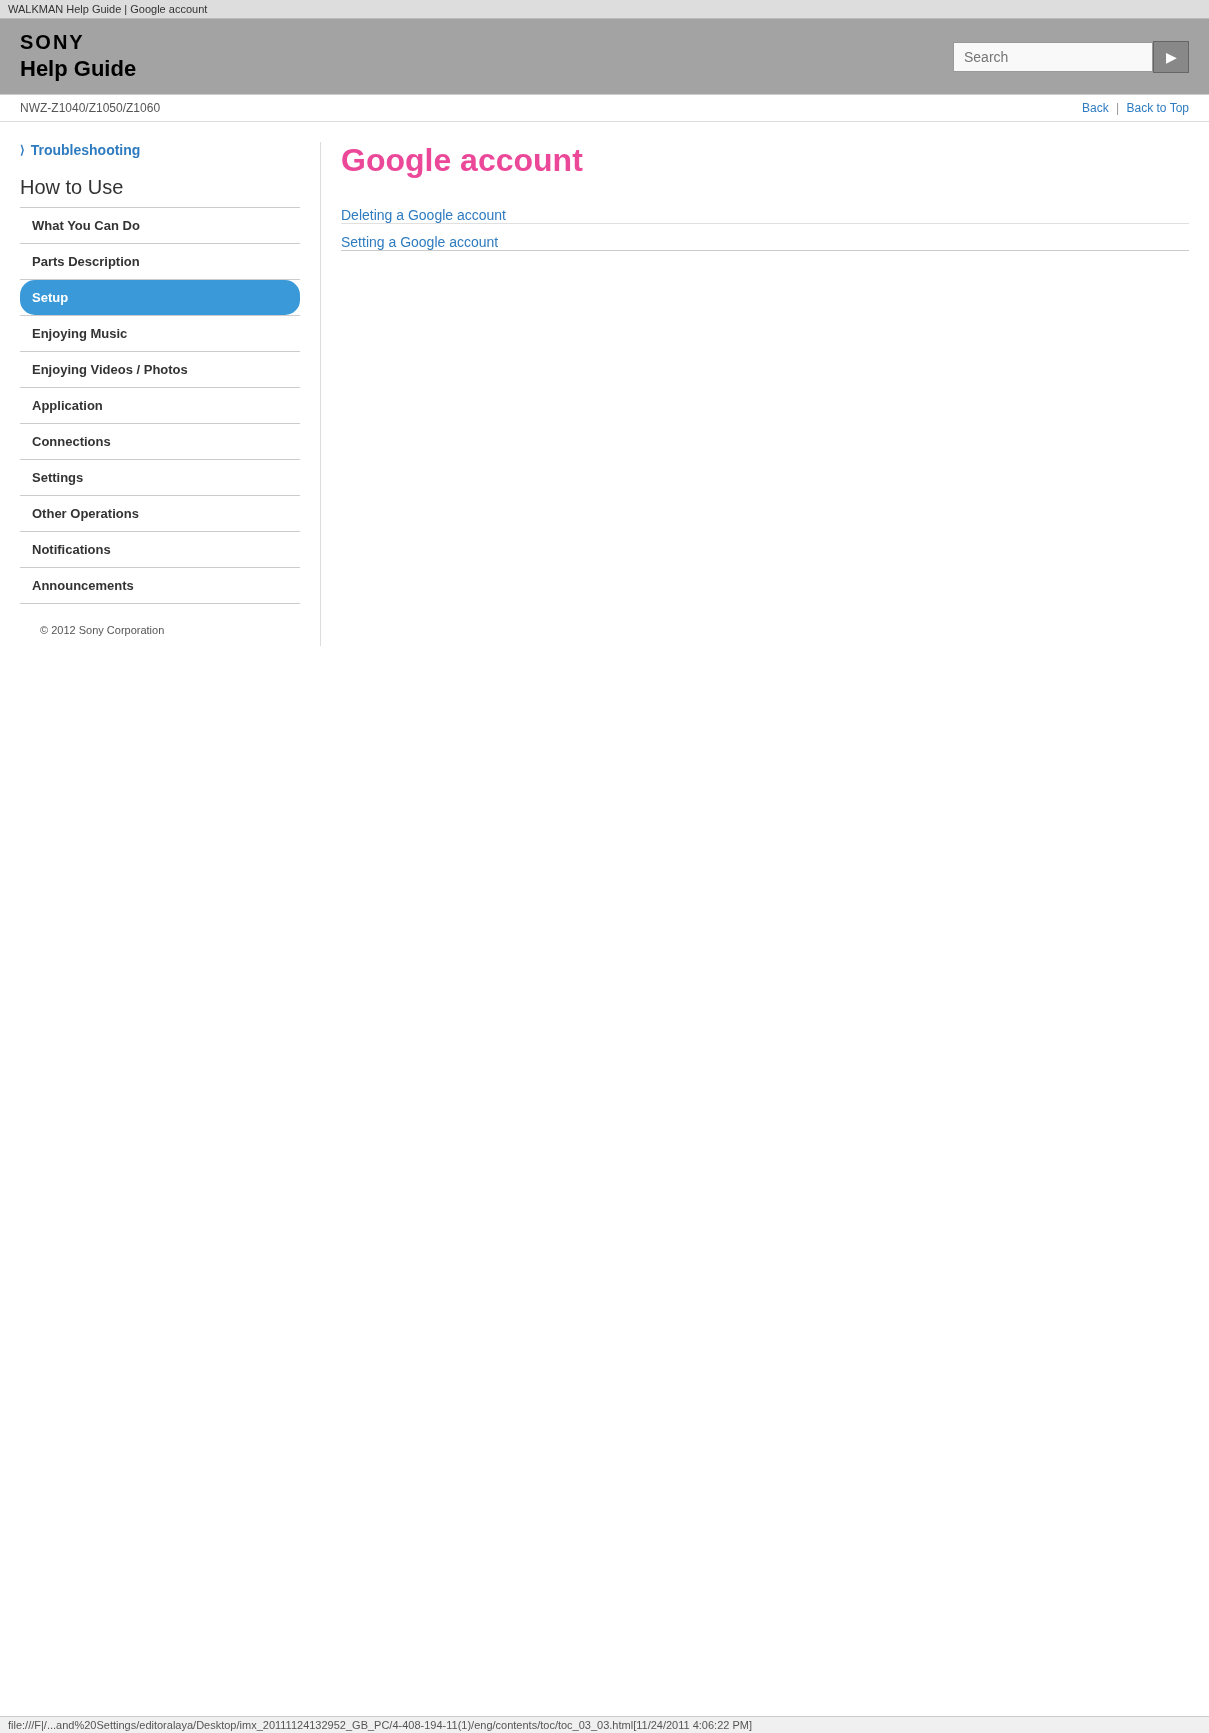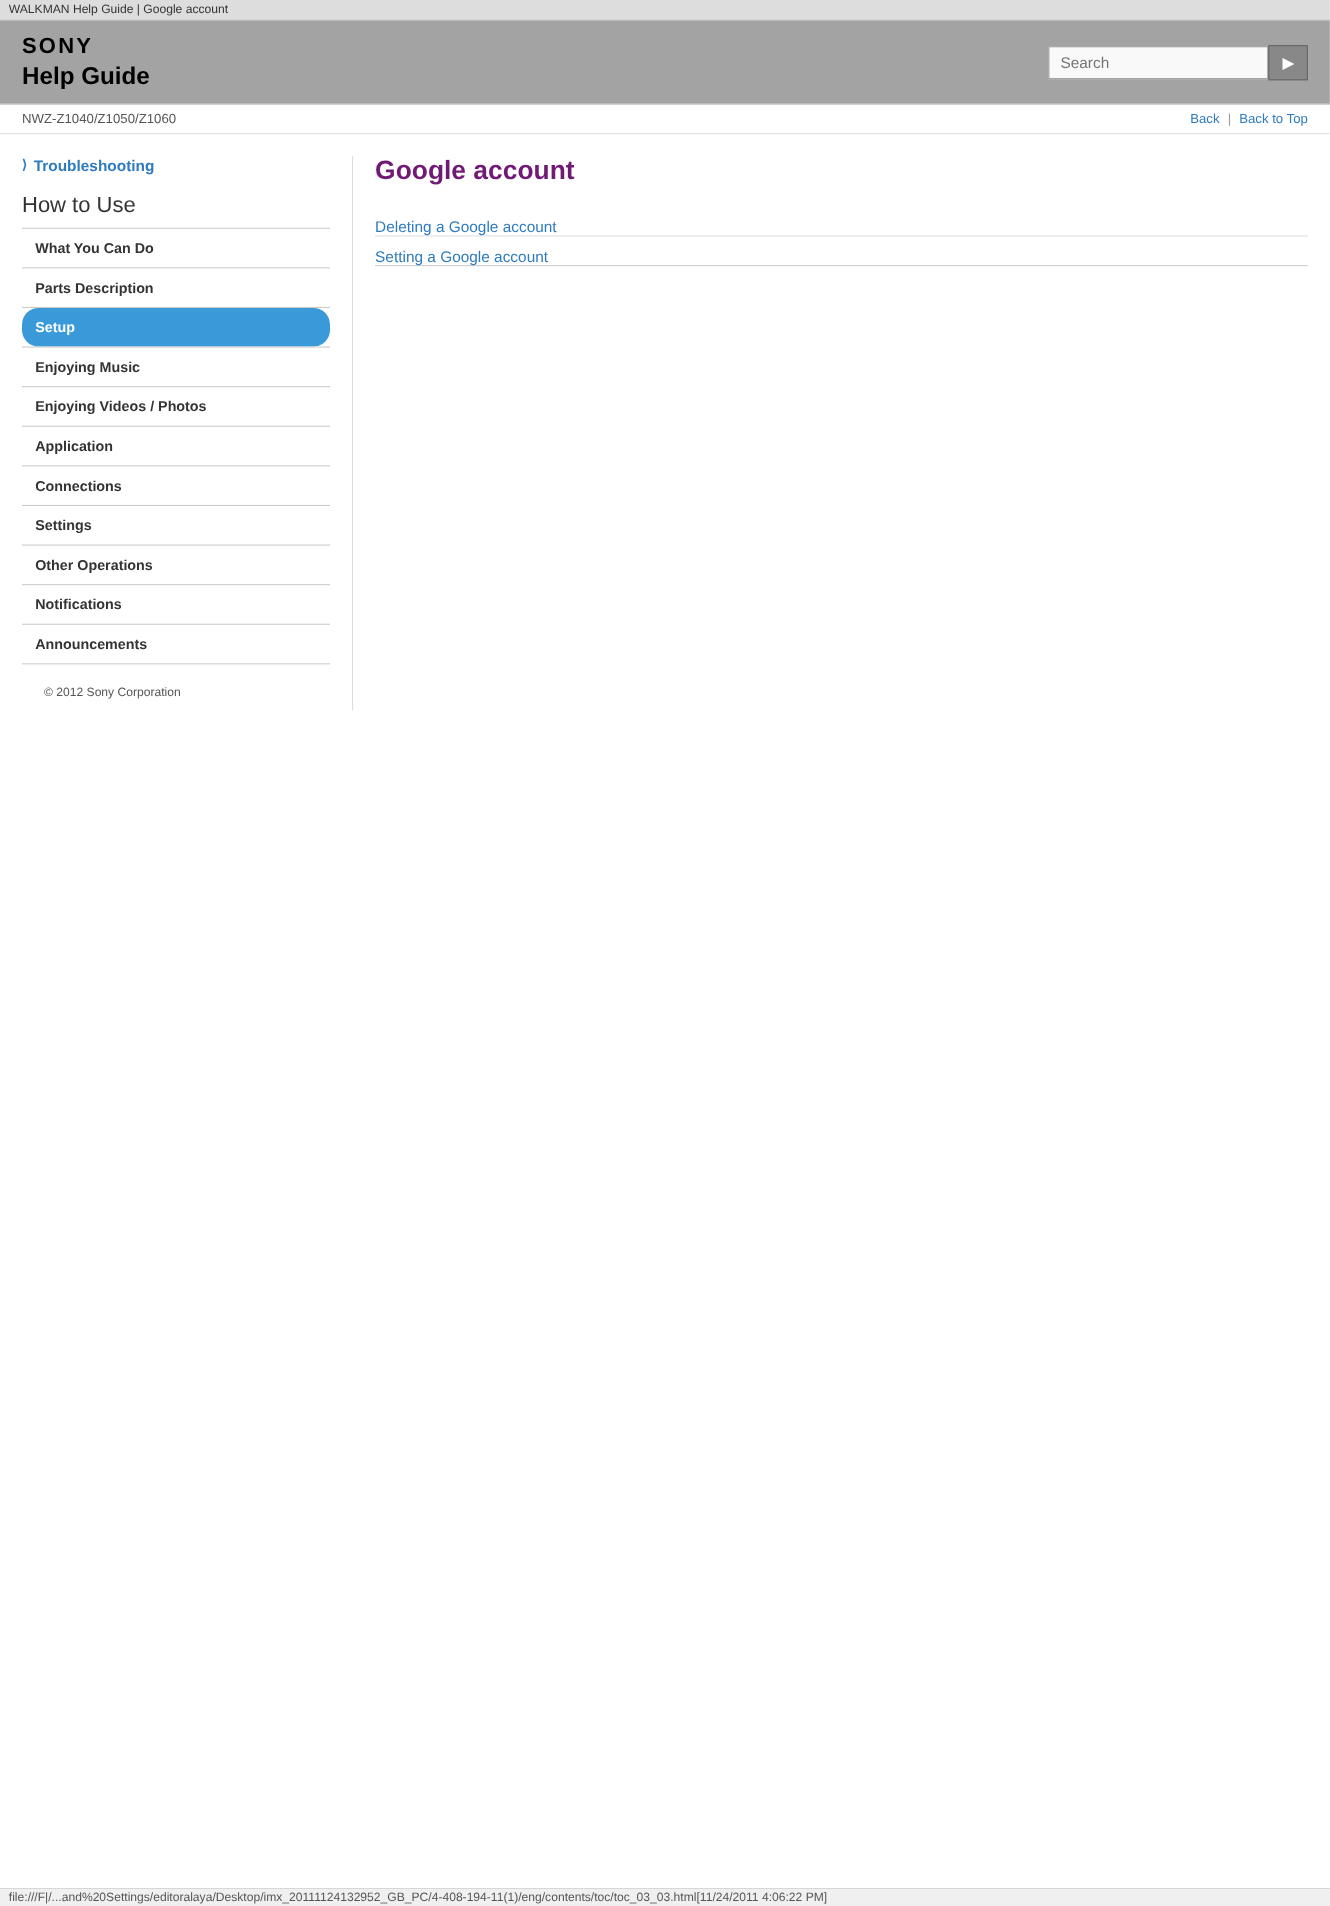--- a/index.html
+++ b/index.html
@@ -141,23 +141,23 @@
       color: #fff;
       border-radius: 15px;
     }
     
     .content-area {
       flex: 1;
       padding-left: 20px;
       border-left: 1px solid #ddd;
     }
     .content-title {
-      font-size: 24px;
-      font-weight: bold;
-      color: #701a75;
+      font-size: 32px;
+      font-weight: bold;
+      color: #ec4899;
       margin-bottom: 18px;
       padding-bottom: 10px;
     }
     .content-links {
       list-style: none;
     }
     .content-links li {
       margin-bottom: 10px;
       border-bottom: 1px solid #e0e0e0;
       padding-bottom: 0;

